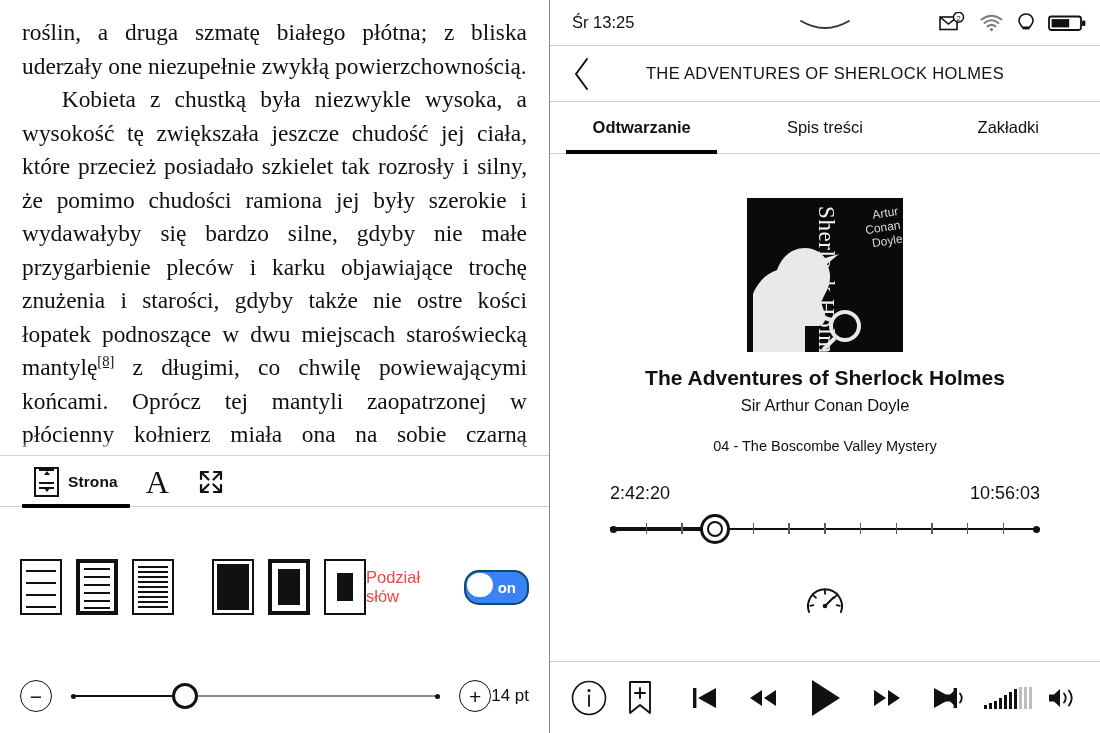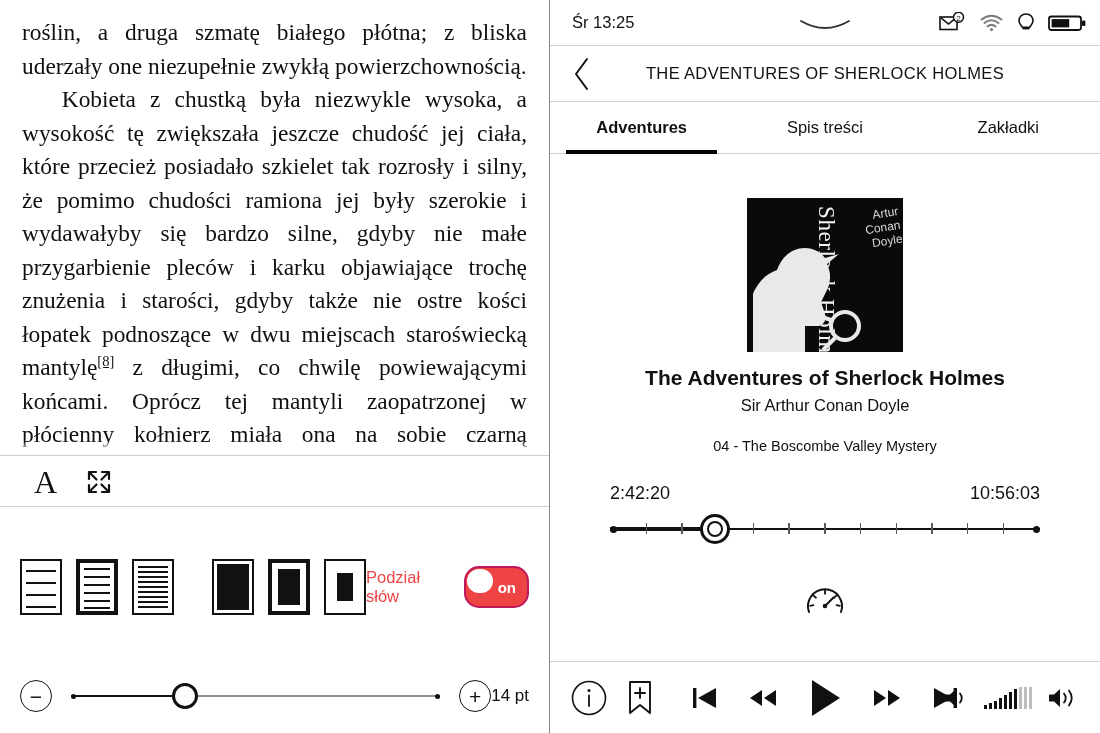--- a/index.html
+++ b/index.html
@@ -103,22 +103,22 @@
   }
   .preset.sel { border: 4px solid #111; }
   .preset .ln { position: absolute; left: 4px; right: 4px; height: 2.4px; background: #111; }
   .preset .blk { position: absolute; background: #111; }
   .hyph-wrap {
     display: flex; align-items: center; gap: 13px;
     margin-left: auto;
   }
   .hyph-label { font-size: 16.5px; color: #ef4444; }
   .toggle {
-    width: 70px; height: 42px; border-radius: 15px; border: 2px solid #be185d;
-    background: #ef4444; position: relative; display: flex; align-items: center;
+    width: 70px; height: 35px; border-radius: 15px; border: 2px solid #0c4a6e;
+    background: #3b82f6; position: relative; display: flex; align-items: center;
   }
   .toggle .knob {
     position: absolute; left: 1px; top: 1px; width: 26px; height: 24px;
     border-radius: 13px; background: #fff;
   }
   .toggle .tg-txt {
     position: absolute; right: 11px; color: #fff; font-size: 15px; font-weight: bold;
   }
 
   
@@ -252,20 +252,30 @@
 
   <div class="left-panel">
 
     <div class="book-text">
       <p>roślin, a druga szmatę białego płótna; z bliska uderzały one niezupełnie zwykłą powierzchownością.</p>
       <p class="indent"><span>Kobieta z chustką była niezwykle wysoka, a wysokość tę zwiększała jeszcze chudość jej ciała, które przecież posiadało szkielet tak rozrosły i silny, że pomimo chudości ramiona jej były szerokie i wydawałyby się bardzo silne, gdyby nie małe przygarbienie pleców i karku objawiające trochę znużenia i starości, gdyby także nie ostre kości łopatek podnoszące w dwu miejscach staroświecką mantylę</span><a class="fnote">[8]</a><span> z długimi, co chwilę powiewającymi końcami. Oprócz tej mantyli zaopatrzonej w płócienny kołnierz miała ona na sobie czarną spódnicę, tak krótką, że spod niej aż prawie do</span></p>
       <div class="text-fade"></div>
     </div>
 
     <div class="reader-toolbar">
+      <div class="tb-item active">
+        <span class="icon-page">
+          <span class="arr up"></span>
+            <i></i>
+            <i></i>
+            <i></i>
+            <span class="arr dn"></span>
+        </span>
+        <span class="tb-label">Strona</span>
+      </div>
       <div class="tb-item">
         <span class="icon-bigA">A</span>
       </div>
       <div class="tb-item">
         <span>
           <svg width="28" height="28" viewBox="0 0 28 28">
             <g stroke="#111" stroke-width="2.2" fill="none" stroke-linecap="round" stroke-linejoin="round">
               <path d="M11 4 L4 4 L4 11"></path>
                 <path d="M17 4 L24 4 L24 11"></path>
               <path d="M4 17 L4 24 L11 24"></path>
@@ -395,21 +405,21 @@
       <span class="ph-btn">
         <svg width="20" height="34" viewBox="0 0 20 34">
             <path d="M15 2 L4 17 L15 32" stroke="#111" stroke-width="2" fill="none" stroke-linecap="round" stroke-linejoin="round"></path>
           </svg>
       </span>
       <span class="ph-title">THE ADVENTURES OF SHERLOCK HOLMES</span>
       <span class="ph-min"><span class="minus-bar"></span></span>
     </div>
 
     <div class="tabs">
-      <div class="tab active">Adventures</div>
+      <div class="tab active">Odtwarzanie</div>
       <div class="tab">Spis treści</div>
       <div class="tab">Zakładki</div>
     </div>
 
     <div class="player-body">
 
       <div class="cover">
         <span class="vtitle">Sherlock Holmes</span>
         <span class="author">Artur Conan Doyle</span>
         <svg width="156" height="154" viewBox="0 0 156 154">

